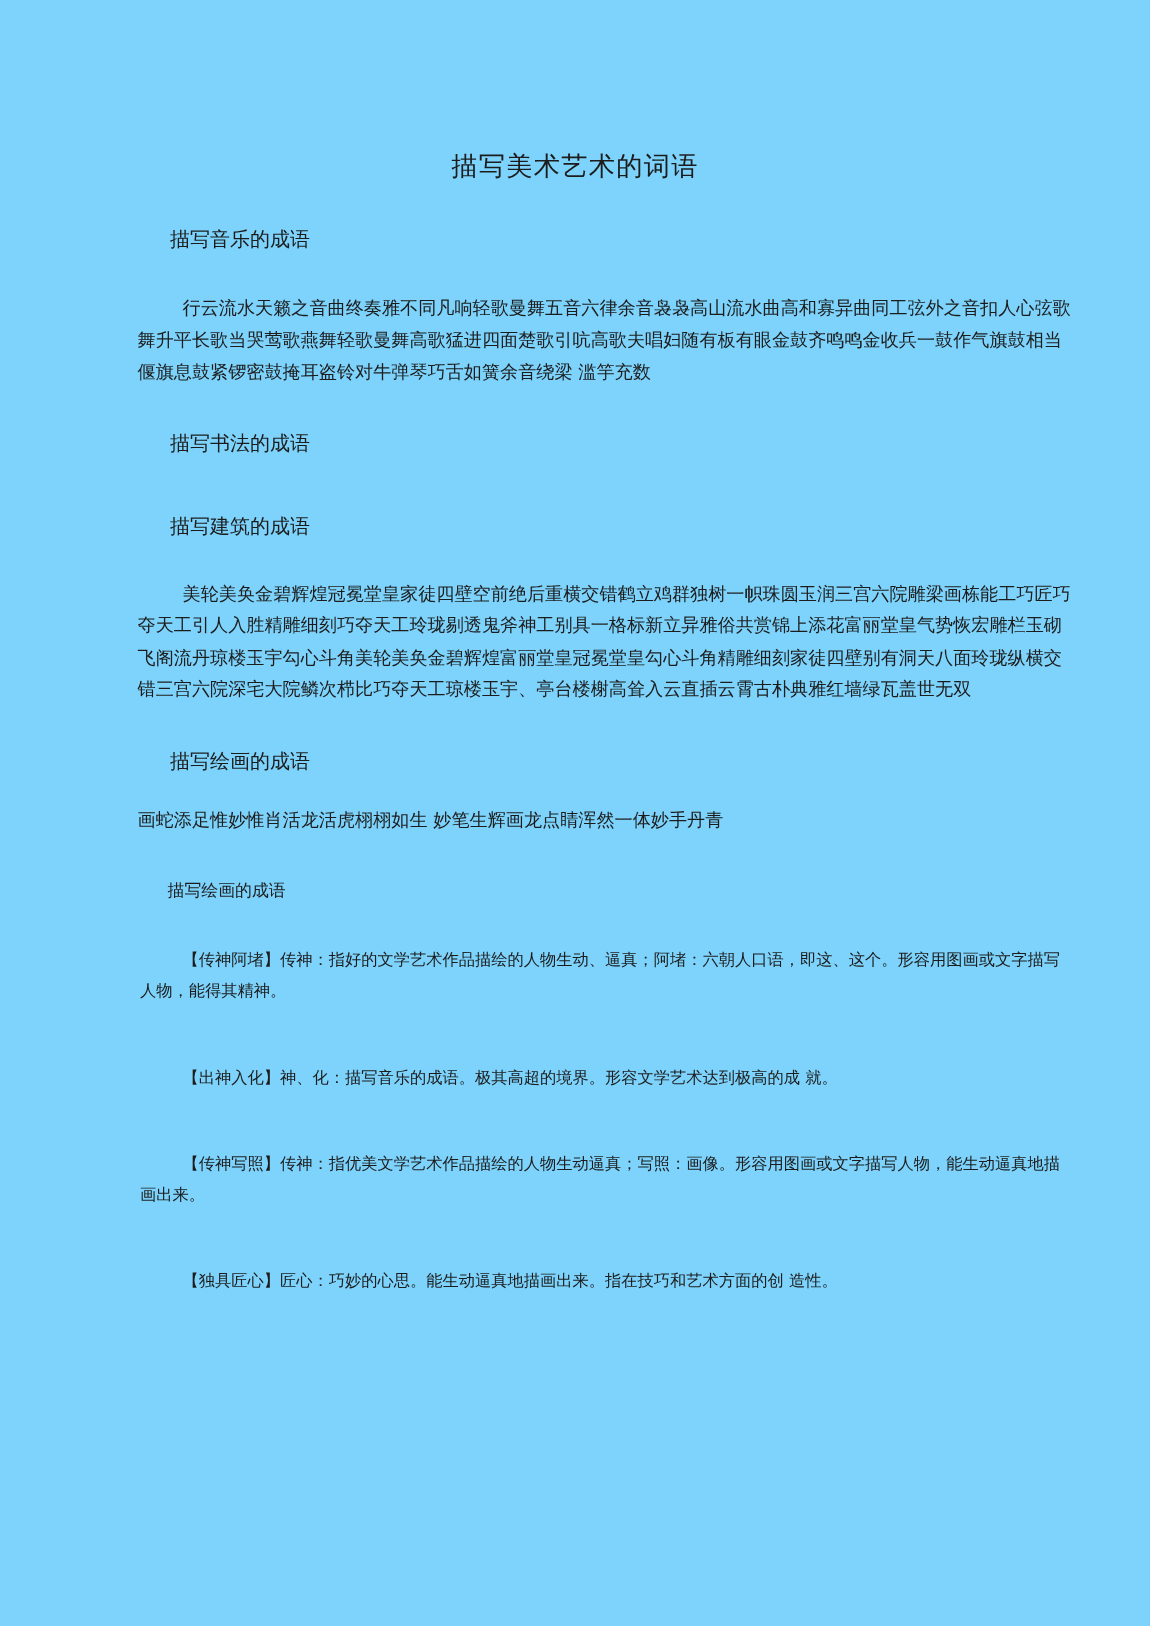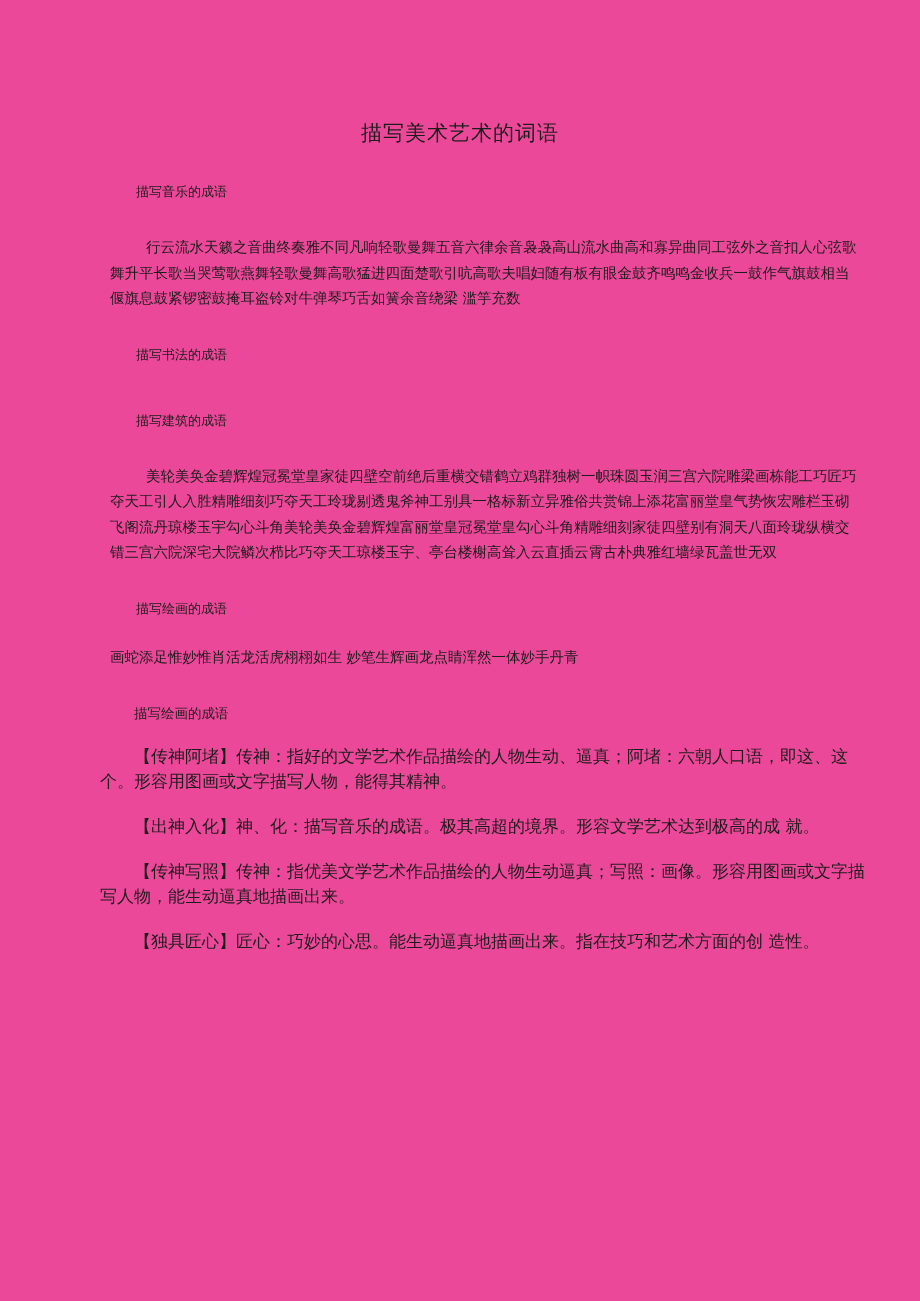--- a/index.html
+++ b/index.html
@@ -12,42 +12,42 @@
     width: 920px;
     height: 1301px;
     font-family: "DejaVu Sans", "Liberation Sans", sans-serif;
     color: #1a1a1a;
     position: relative;
     overflow: hidden;
   }
   .page {
     width: 920px;
     height: 1301px;
-    background: #ec4899;
+    background: #7dd3fc;
     padding: 0;
     position: relative;
   }
   .doc-title {
     text-align: center;
     font-size: 21px;
     font-weight: 400;
     letter-spacing: 1px;
     color: #1c1c1c;
     margin: 0;
     padding-top: 118px;
     line-height: 30px;
     font-family: "DejaVu Serif", "Liberation Serif", serif;
   }
   .body-wrap {
     padding-left: 100px;
     padding-right: 52px;
     padding-top: 24px;
   }
   .section-heading {
-    font-size: 13px;
+    font-size: 16px;
     line-height: 22px;
     color: #1c1c1c;
     margin: 0;
     padding: 0 0 0 36px;
     font-family: "DejaVu Serif", "Liberation Serif", serif;
     white-space: pre-wrap;
   }
   .para {
     font-size: 14.5px;
     line-height: 25.5px;
@@ -60,24 +60,24 @@
   }
   .para.indent {
     text-indent: 36px;
   }
   .spacer-lg { height: 22px; }
   .spacer-md { height: 15px; }
   .spacer-sm { height: 9px; }
 
   .gloss-block {
     font-family: "DejaVu Sans", "Liberation Sans", sans-serif;
-    font-size: 17px;
+    font-size: 13px;
     line-height: 25px;
     color: #1c1c1c;
-    margin: 0;
+    margin: 12px;
     white-space: pre-wrap;
     word-break: break-all;
     text-indent: 34px;
   }
   .note-line {
     font-family: "DejaVu Sans", "Liberation Sans", sans-serif;
     font-size: 13.5px;
     line-height: 22px;
     color: #1c1c1c;
     margin: 0;

